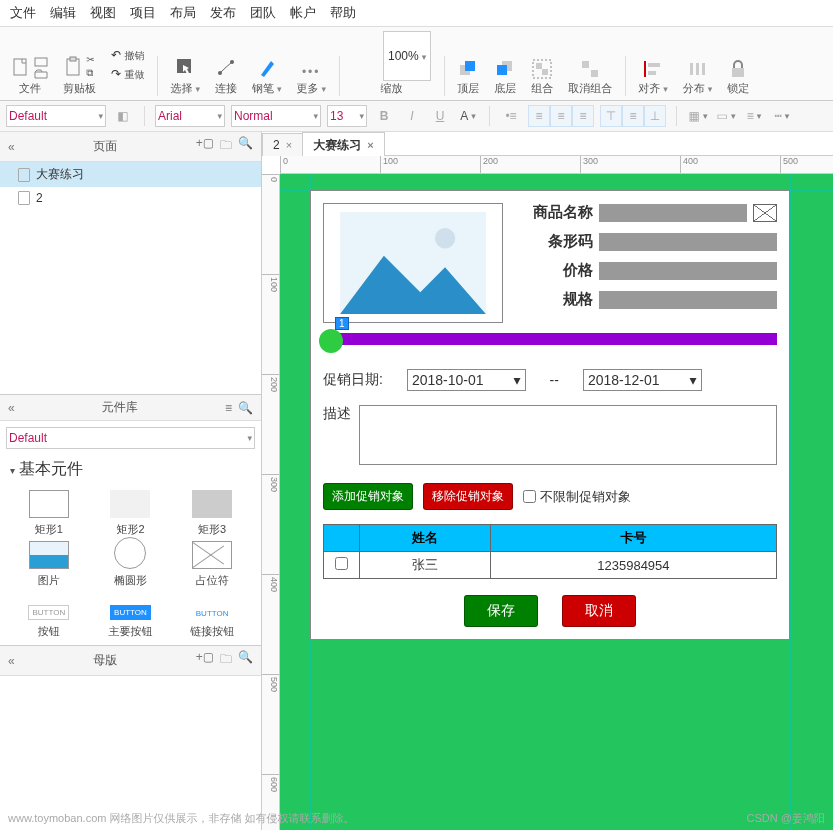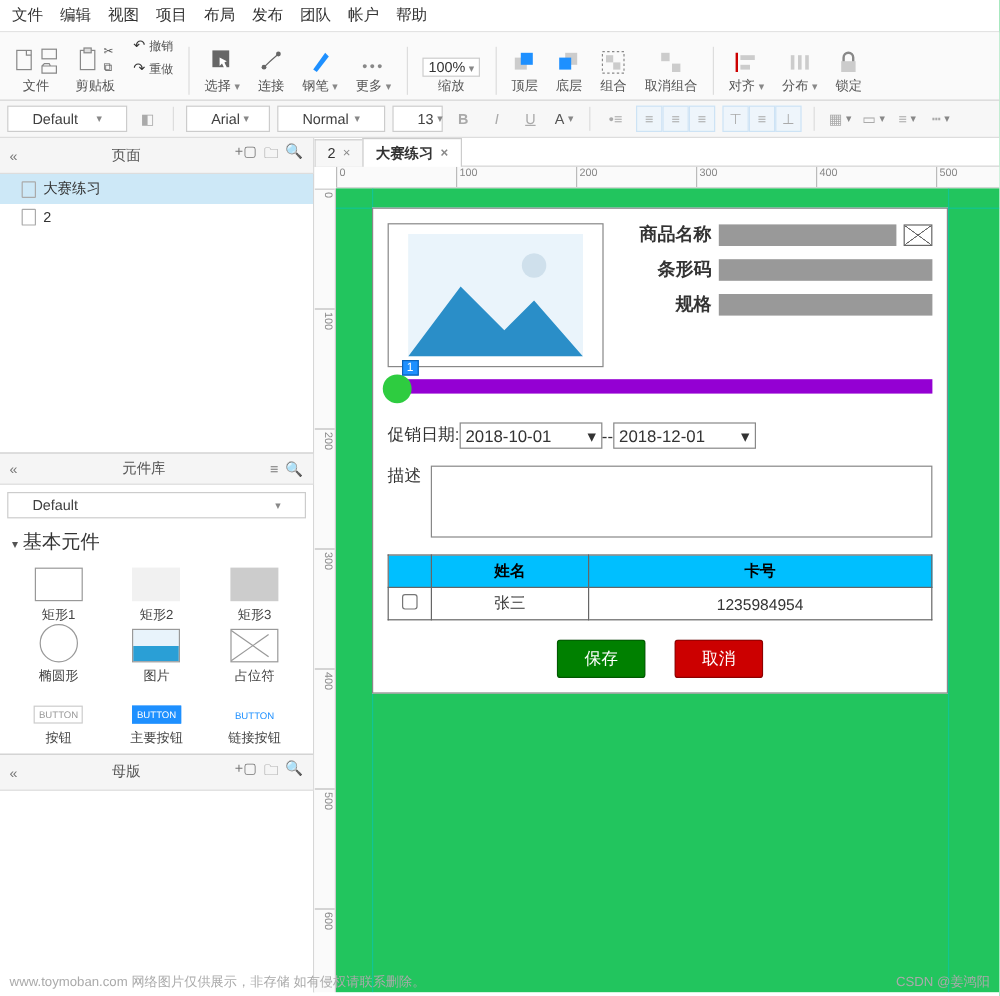--- a/index.html
+++ b/index.html
@@ -8,26 +8,26 @@
 
 .menubar { display: flex; gap: 14px; padding: 4px 10px; border-bottom: 1px solid #ddd; font-size: 13px; }
 .menubar span { cursor: pointer; }
 
 
 .toolbar { display: flex; align-items: flex-end; padding: 4px 6px; border-bottom: 1px solid #ccc; background: #fafafa; gap: 2px; }
 .tgroup { display: flex; flex-direction: column; align-items: center; padding: 0 6px; border-right: 1px solid transparent; }
 .tgroup .ticons { display: flex; gap: 4px; margin-bottom: 2px; align-items:center;}
 .tgroup .tlabel { font-size: 11px; color: #555; }
 .tsep { width: 1px; height: 40px; background: #ddd; margin: 0 4px; }
-.zoom-box { display: flex; align-items: center; border: 1px solid #ccc; background: #fff; padding: 0 4px; font-size: 12px; }
+.zoom-box { display: flex; align-items: center; border: 1px solid #ccc; background: #fff; padding: 17px 4px; font-size: 12px; margin-left: 31px; }
 .tiny { font-size: 10px; color: #555; }
 
 
 .formatbar { display: flex; align-items: center; padding: 4px 6px; gap: 6px; border-bottom: 1px solid #ddd; background: #f7f7f7; }
-.fb-sel { border: 1px solid #ccc; background: #fff; height: 22px; display: flex; align-items: center; padding: 0 20px; font-size: 12px; color: #404040; justify-content: space-between; }
+.fb-sel { border: 1px solid #ccc; background: #fff; height: 22px; display: flex; align-items: center; padding: 0 2px; font-size: 12px; color: #be185d; justify-content: space-between; }
 .fb-sel.w1 { width: 100px; } .fb-sel.w2 { width: 70px; } .fb-sel.w3 { width: 90px; } .fb-sel.w4 { width: 40px; }
 .fb-btn { width: 22px; height: 22px; display:flex; align-items:center; justify-content:center; border:1px solid transparent; color:#aaa; }
 .caret::after { content:"▾"; font-size:9px; color:#888; margin-left:3px;}
 .a-block { display:flex; gap:0; }
 .a-block .fb-btn { background:#eef5fb; border:1px solid #cde3f5;}
 
 
 .main { display: flex; height: calc(100% - 118px); }
 .leftcol { width: 262px; display: flex; flex-direction: column; border-right: 1px solid #ccc; }
 
@@ -91,21 +91,21 @@
 .pf-row .xbox::before,.pf-row .xbox::after{content:"";position:absolute;inset:0;}
 .pf-row .xbox::before{background:linear-gradient(to top right,transparent 48%,#666 49%,#666 51%,transparent 52%);}
 .pf-row .xbox::after{background:linear-gradient(to top left,transparent 48%,#666 49%,#666 51%,transparent 52%);}
 
 .promo-row { display:flex; justify-content:space-between; margin-top:20px; font-size:18px; font-weight:bold;}
 .slider-wrap { position:relative; margin-top:6px; height:20px;}
 .slider-track { position:absolute; top:4px; left:0; right:0; height:12px; background:#9400d3;}
 .slider-thumb { position:absolute; top:0; left:-4px; width:24px; height:24px; background:#2ecc40; border-radius:50%;}
 .slider-badge { position:absolute; top:-12px; left:12px; background:#1e90ff; color:#fff; font-size:10px; padding:0 3px; border:1px solid #0b62b8;}
 
-.date-row { display:flex; align-items:center; gap:0; margin-top:20px; font-size:14px;}
+.date-row { display:flex; align-items:center; gap:24px; margin-top:20px; font-size:14px;}
 .date-sel { border:1px solid #888; padding:2px 4px; display:flex; align-items:center; gap:30px; background:#fff;}
 .desc-row { display:flex; gap:8px; margin-top:14px; font-size:14px;}
 .desc-box { flex:1; height:60px; border:1px solid #888; background:#fff;}
 
 .action-row { display:flex; align-items:center; gap:10px; margin-top:18px;}
 .btn { padding:4px 8px; border-radius:3px; color:#fff; border:1px solid rgba(0,0,0,0.3); font-size:12px; cursor:pointer;}
 .btn.green { background:#008000;}
 .btn.red { background:#cc0000;}
 .ck { display:flex; align-items:center; gap:4px; font-size:13px;}
 
@@ -373,28 +373,28 @@
         </div>
       <div class="lib-item">
           <div class="lib-shape r2"></div>
           <span>矩形2</span>
         </div>
       <div class="lib-item">
           <div class="lib-shape r3"></div>
           <span>矩形3</span>
         </div>
       <div class="lib-item">
+          <div class="lib-shape imgic"></div>
+          <span>图片</span>
+        </div>
+      <div class="lib-item">
           <div class="lib-shape">
             <div class="ell"></div>
           </div>
           <span>椭圆形</span>
-        </div>
-      <div class="lib-item">
-          <div class="lib-shape imgic"></div>
-          <span>图片</span>
         </div>
       <div class="lib-item">
           <div class="lib-shape ph"></div>
           <span>占位符</span>
         </div>
       <div class="lib-item">
           <div class="lib-shape">
             <span class="btnic">BUTTON</span>
           </div>
           <span>按钮</span>
@@ -470,20 +470,24 @@
             <div class="pf-row">
                 <span class="lbl">商品名称</span>
                 <span class="inp"></span>
                 <span class="xbox"></span>
               </div>
             <div class="pf-row">
                 <span class="lbl">条形码</span>
                 <span class="inp"></span>
               </div>
             <div class="pf-row">
+                <span class="lbl">价格</span>
+                <span class="inp"></span>
+              </div>
+            <div class="pf-row">
                 <span class="lbl">规格</span>
                 <span class="inp"></span>
               </div>
           </div>
         </div>
 
         <div class="slider-wrap">
           <div class="slider-track"></div>
           <div class="slider-thumb"></div>
           <div class="slider-badge">1</div>
@@ -500,20 +504,28 @@
               <span>2018-12-01</span>
               <span>▾</span>
             </div>
         </div>
 
         <div class="desc-row">
           <span>描述</span>
           <div class="desc-box"></div>
         </div>
 
+        <div class="action-row">
+          <span class="btn green">添加促销对象</span>
+          <span class="btn red">移除促销对象</span>
+          <label class="ck">
+              <input type="checkbox" style="">
+              <span>不限制促销对象</span>
+            </label>
+        </div>
 
         <table class="tbl">
           <thead>
               <tr>
             <th></th>
             <th>姓名</th>
             <th>卡号</th>
           </tr>
             </thead>
           <tbody>

